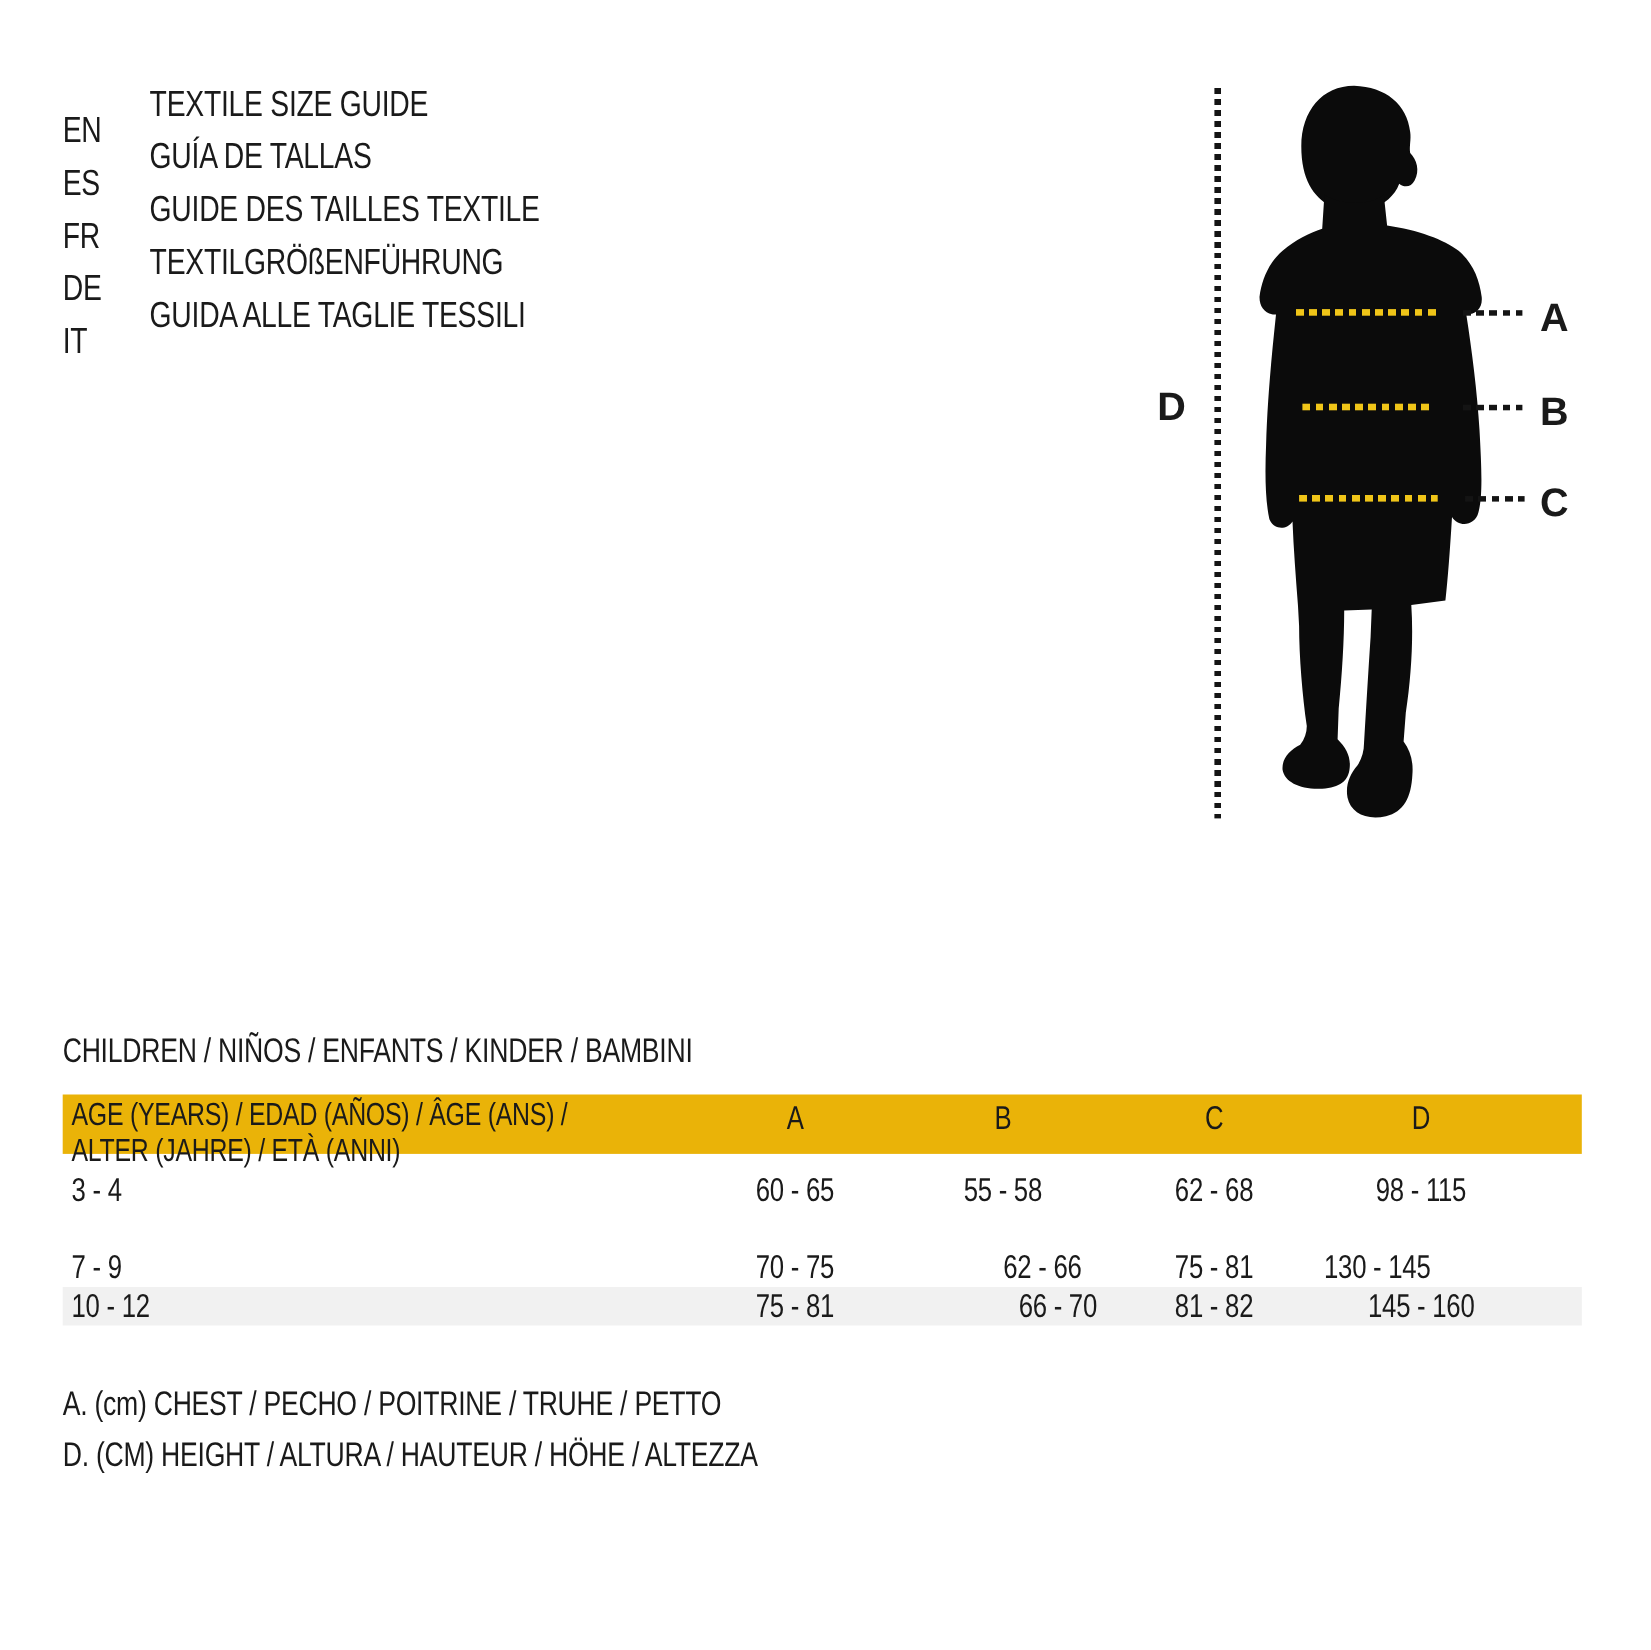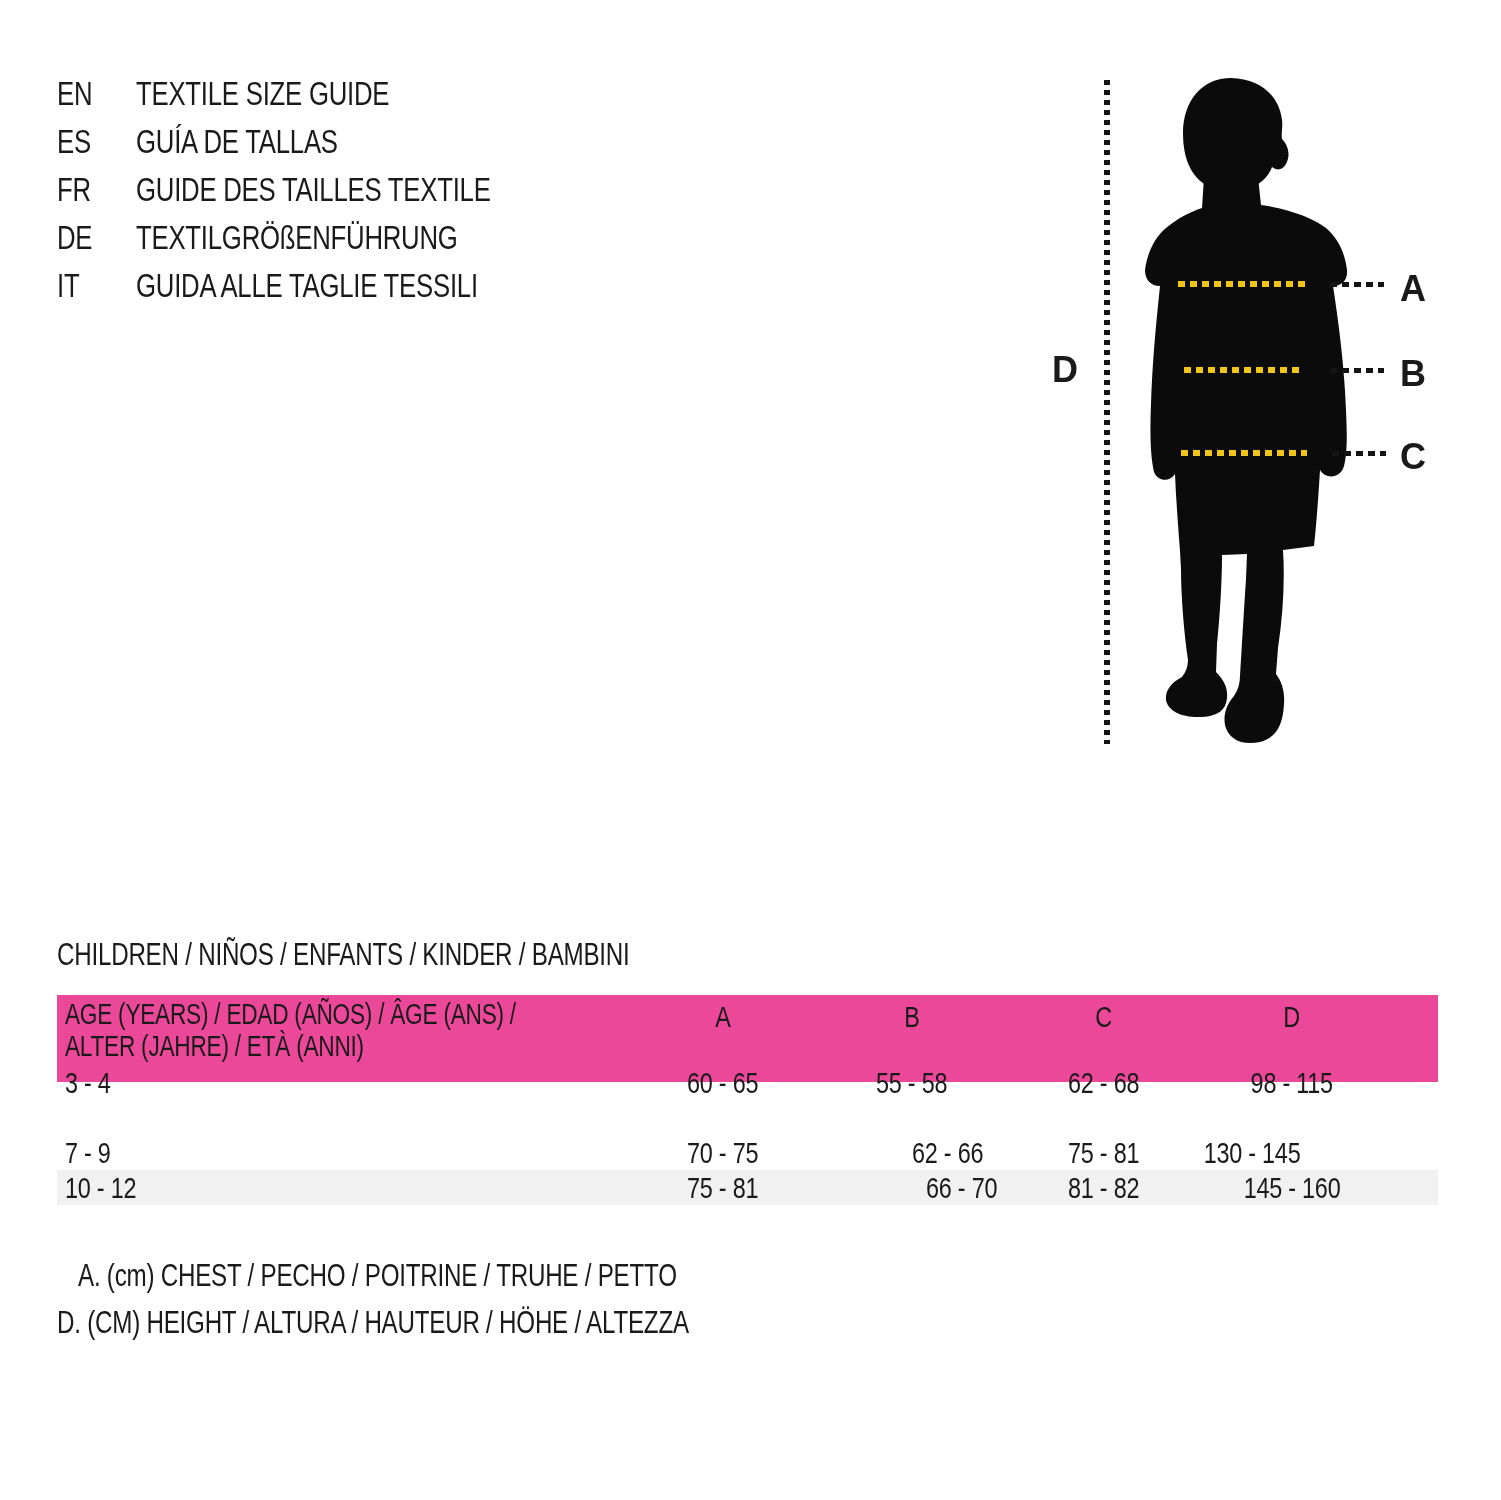--- a/index.html
+++ b/index.html
@@ -6,51 +6,51 @@
   .canvas{
     position:relative;width:1501px;height:1500px;background:#ffffff;overflow:hidden;
     font-family:"Liberation Sans",sans-serif;color:#1a1a1a;
   }
   .cond{display:inline-block;transform:scaleX(0.78);transform-origin:0 50%;white-space:nowrap;letter-spacing:-0.3px;}
   .condc{display:inline-block;transform:scaleX(0.78);transform-origin:50% 50%;white-space:nowrap;letter-spacing:-0.3px;}
 
   
   .lang-block{position:absolute;left:57px;top:70px;font-size:33px;}
   .lang-row{height:48px;line-height:48px;}
-  .lang-code{display:inline-block;width:70px;vertical-align:top;}
+  .lang-code{display:inline-block;width:70px;vertical-align:top;margin-top:24px;}
 
   
   .costumes{position:absolute;left:57px;top:334px;font-size:36px;font-weight:700;line-height:40px;}
 
   
   .dotline-v{position:absolute;left:1104px;top:80px;width:6px;height:664px;
     background:repeating-linear-gradient(to bottom,#141414 0 5px,transparent 5px 10px);}
   .figure-label{position:absolute;font-size:36px;font-weight:700;line-height:38px;}
   .measure-yellow{position:absolute;height:6px;
     background:repeating-linear-gradient(to right,#f0c518 0 7px,transparent 7px 12px);}
   .measure-black{position:absolute;height:5px;
     background:repeating-linear-gradient(to right,#141414 0 7px,transparent 7px 12px);}
   .silhouette{position:absolute;left:1130px;top:75px;width:265px;height:675px;}
 
   
   .children-title{position:absolute;left:57px;top:938px;font-size:31px;line-height:34px;}
 
   
   .size-table{position:absolute;left:57px;top:995px;width:1381px;height:210px;font-size:30px;}
-  .thead{position:absolute;left:0;top:0;width:1381px;height:87px;background:#ec4899;}
+  .thead{position:absolute;left:0;top:0;width:1381px;height:54px;background:#eab308;}
   .th-age{position:absolute;left:8px;top:3px;font-size:29px;line-height:32px;}
   .th-col{position:absolute;top:0;width:190px;height:70px;text-align:center;line-height:44px;font-size:30px;}
   .trow{position:absolute;left:0;width:1381px;height:35px;line-height:35px;}
   .trow.alt{background:#f1f1f1;}
   .td-age{position:absolute;left:8px;top:0;}
   .td-val{position:absolute;top:0;width:190px;text-align:center;}
 
   
   .legend{position:absolute;left:57px;top:1252px;font-size:31px;}
-  .legend-row{height:47px;line-height:47px;text-align:center;}
+  .legend-row{height:47px;line-height:47px;}
 </style>
 </head>
 <body>
 
 <div class="canvas">
 
   <div class="lang-block">
     <div class="lang-row">
       <span class="lang-code"><span class="cond">EN</span></span>
       <span class="cond">TEXTILE SIZE GUIDE</span>

